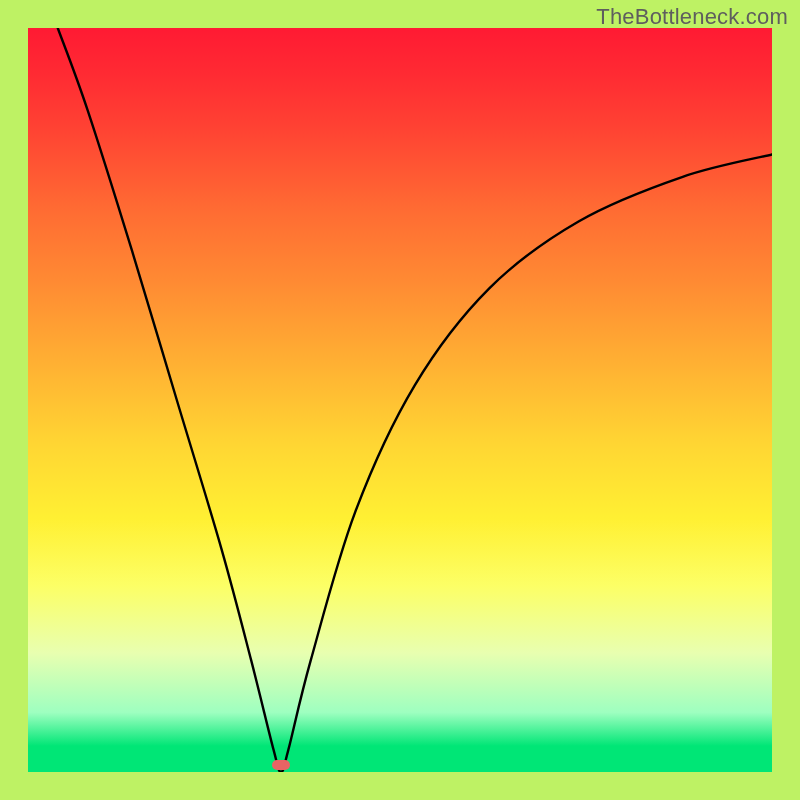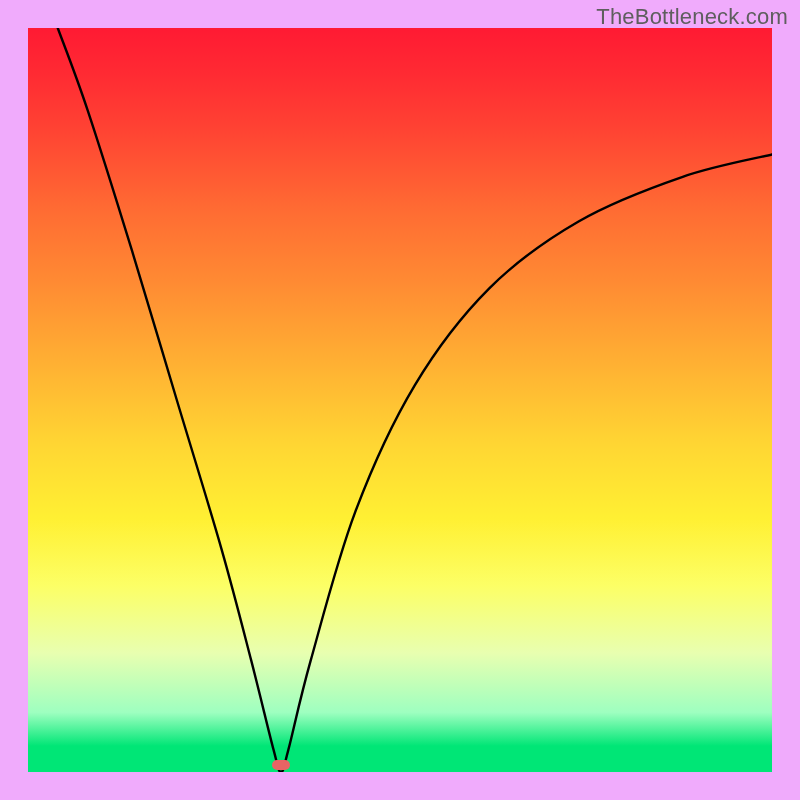--- a/index.html
+++ b/index.html
@@ -7,21 +7,21 @@
     padding: 0;
     width: 800px;
     height: 800px;
     background: #000000;
     overflow: hidden;
     font-family: Arial, Helvetica, sans-serif;
   }
   .frame {
     position: absolute;
     inset: 0;
-    background: #f0abfc;
+    background: #bef264;
     text-align: center;
   }
   .plot-area {
     position: absolute;
     left: 28px;
     top: 28px;
     width: 744px;
     height: 744px;
     overflow: hidden;
   }

